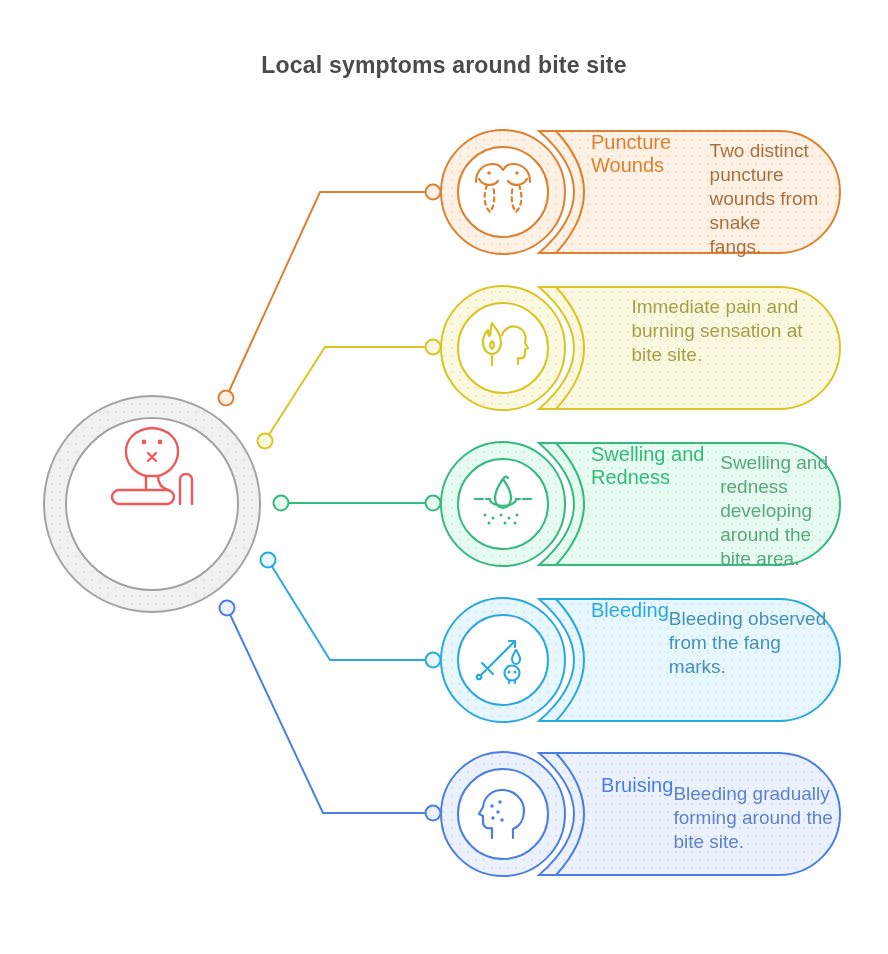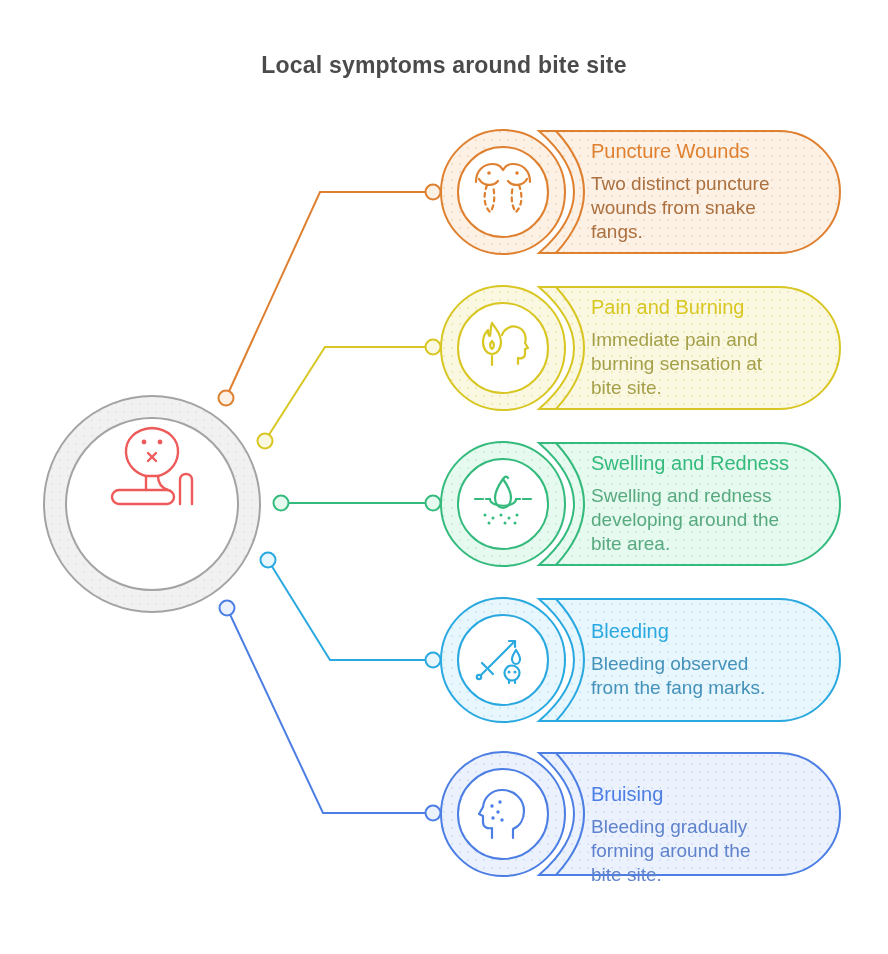--- a/index.html
+++ b/index.html
@@ -7,34 +7,34 @@
          font-family:"Liberation Sans",sans-serif;}
   svg{position:absolute;left:0;top:0;}
 
   .page-title{position:absolute;left:0;top:52px;width:888px;text-align:center;
               font-size:23px;font-weight:bold;color:#4b4b4b;letter-spacing:.2px;}
 
   .center-label{position:absolute;left:52px;top:501px;width:200px;text-align:center;
                 font-size:20px;line-height:28px;color:#565656;white-space:pre-line;}
 
   .item-text{position:absolute;left:591px;width:252px;height:122px;
-             display:flex;flex-direction:column;justify-content:center;}
+             display:flex;flex-direction:row;justify-content:center;}
   .item-text.t1{top:131px}.item-text.t2{top:287px}.item-text.t3{top:443px}
   .item-text.t4{top:599px}.item-text.t5{top:774px}
   .item-title{font-size:20px;margin:0 0 9px 0;}
   .item-desc{font-size:19px;line-height:24px;white-space:pre-line;}
 
   
   .c1{--a:#DF8030;--txt:#AB7040;}
   .c2{--a:#D8C622;--txt:#A49F48;}
   .c3{--a:#34BA7C;--txt:#57A97E;}
   .c4{--a:#2AA9E0;--txt:#4492BA;}
   .c5{--a:#4C7EE4;--txt:#5F82CC;}
   .item-title{color:var(--a);}
-  .item-desc{color:var(--txt);}
+  .item-desc{color:var(--txt);margin-top:8px;}
 
   
   .link{fill:none;stroke:var(--a);stroke-width:2;}
   .node{fill:var(--t,#fff);stroke:var(--a);stroke-width:2;}
   .card,.big{stroke:var(--a);stroke-width:2;}
   .inner{fill:#fff;stroke:var(--a);stroke-width:2;}
   .arc{fill:none;stroke:var(--a);stroke-width:2;}
   .ic{fill:none;stroke:var(--a);stroke-width:2.2;stroke-linecap:round;stroke-linejoin:round;}
   .icf{fill:var(--a);stroke:none;}
   .ic.dash{stroke-dasharray:4 4;}
@@ -196,21 +196,20 @@
 <div class="page-title">Local symptoms around bite site</div>
 
 
 <div class="item-text t1 c1">
   <div class="item-title">Puncture Wounds</div>
   <div class="item-desc">Two distinct puncture
 wounds from snake
 fangs.</div>
 </div>
 <div class="item-text t2 c2">
-  <div class="item-title">Pain and Burning</div>
   <div class="item-desc">Immediate pain and
 burning sensation at
 bite site.</div>
 </div>
 <div class="item-text t4 c4">
   <div class="item-title">Bleeding</div>
   <div class="item-desc">Bleeding observed
 from the fang marks.</div>
 </div>
 <div class="item-text t3 c3">

